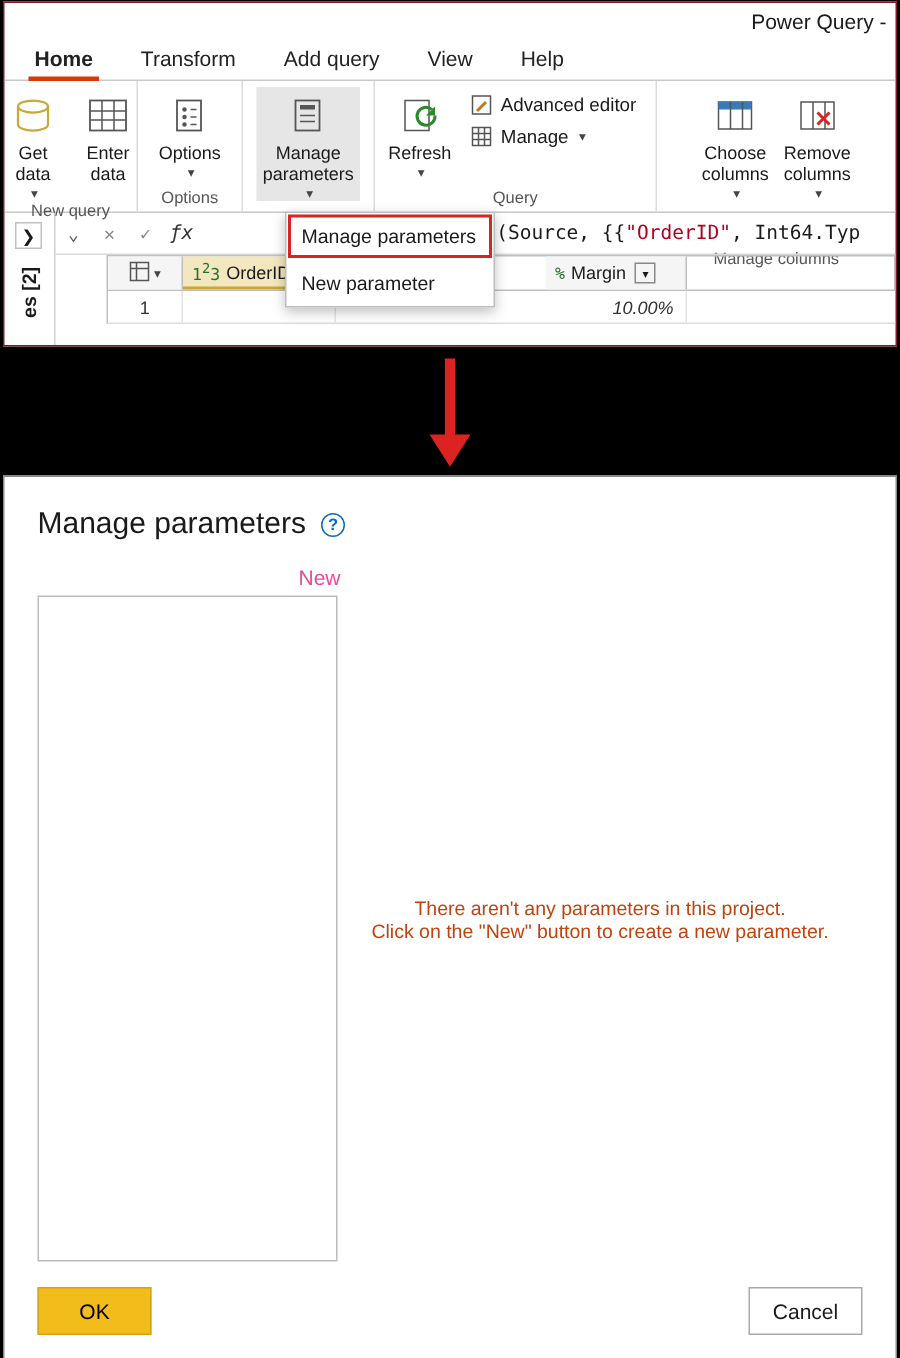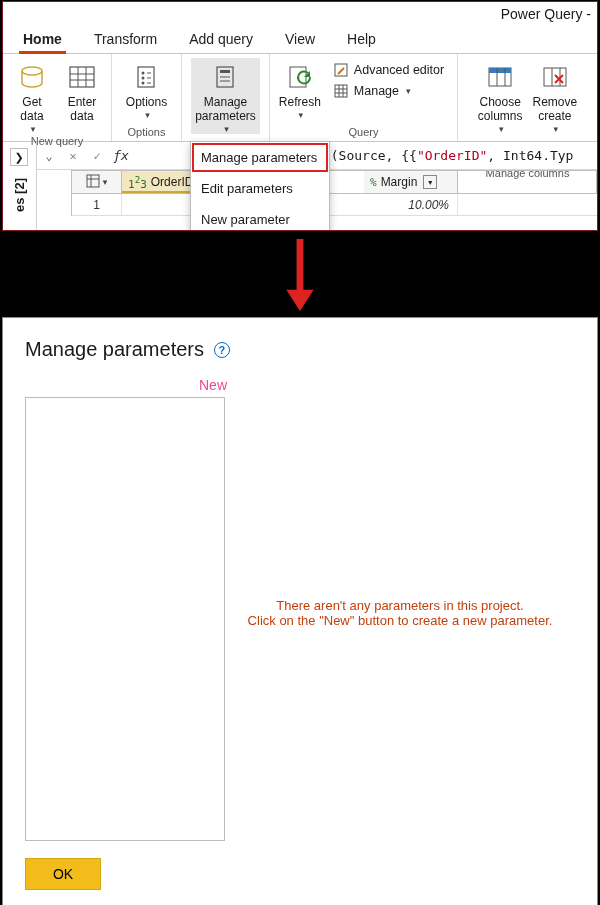--- a/index.html
+++ b/index.html
@@ -328,21 +328,21 @@
   <div class="tabs">
     <div class="tab active">Home</div>
     <div class="tab">Transform</div>
     <div class="tab">Add query</div>
     <div class="tab">View</div>
     <div class="tab">Help</div>
   </div>
 
   <div class="ribbon">
 
-    <div class="rgroup" style="width:109px;">
+    <div class="rgroup" style="width:89px;">
       <div class="rgroup-body">
         <div class="big-btn">
           <span class="ico">
             <svg width="26" height="28">
                 <ellipse cx="13" cy="8" rx="10" ry="4" fill="none" stroke="#caa83a" stroke-width="1.5"></ellipse>
                 <path d="M3 8 v12 a10 4 0 0 0 20 0 V8" fill="none" stroke="#caa83a" stroke-width="1.5"></path>
               </svg>
           </span>
           <span class="lbl">Get
 data</span>
@@ -464,31 +464,30 @@
         <div class="big-btn">
           <span class="ico">
             <svg width="28" height="24">
                 <rect x="3" y="3" width="22" height="18" fill="none" stroke="#555"></rect>
                 <line x1="11" y1="3" x2="11" y2="21" stroke="#555"></line>
                 <line x1="19" y1="3" x2="19" y2="21" stroke="#555"></line>
                 <path d="M14 10 l8 8 M22 10 l-8 8" stroke="#d22" stroke-width="2"></path>
               </svg>
           </span>
           <span class="lbl">Remove
-create</span>
+columns</span>
             <span class="caret">▾</span>
         </div>
       </div>
       <div class="group-name">Manage columns</div>
     </div>
   </div>
 
   <div class="dropdown">
     <div class="dd-item highlighted">Manage parameters</div>
-    <div class="dd-item">Edit parameters</div>
     <div class="dd-item">New parameter</div>
   </div>
 
   <div class="workspace">
     <div class="left-rail">
       <div class="chevbox">❯</div>
       <div class="queries-tab">es [2]</div>
     </div>
     <div style="flex:1; position:relative;">
       <div class="fbar">
@@ -552,14 +551,15 @@
     <span class="new-link">New</span>
     <div class="param-list"></div>
     <div class="right-pane">
       <div>There aren't any parameters in this project.</div>
       <div>Click on the "New" button to create a new parameter.</div>
     </div>
   </div>
 
   <div class="dlg-footer">
     <div class="btn primary">OK</div>
+    <div class="btn">Cancel</div>
   </div>
 </div>
 
 </body></html>

